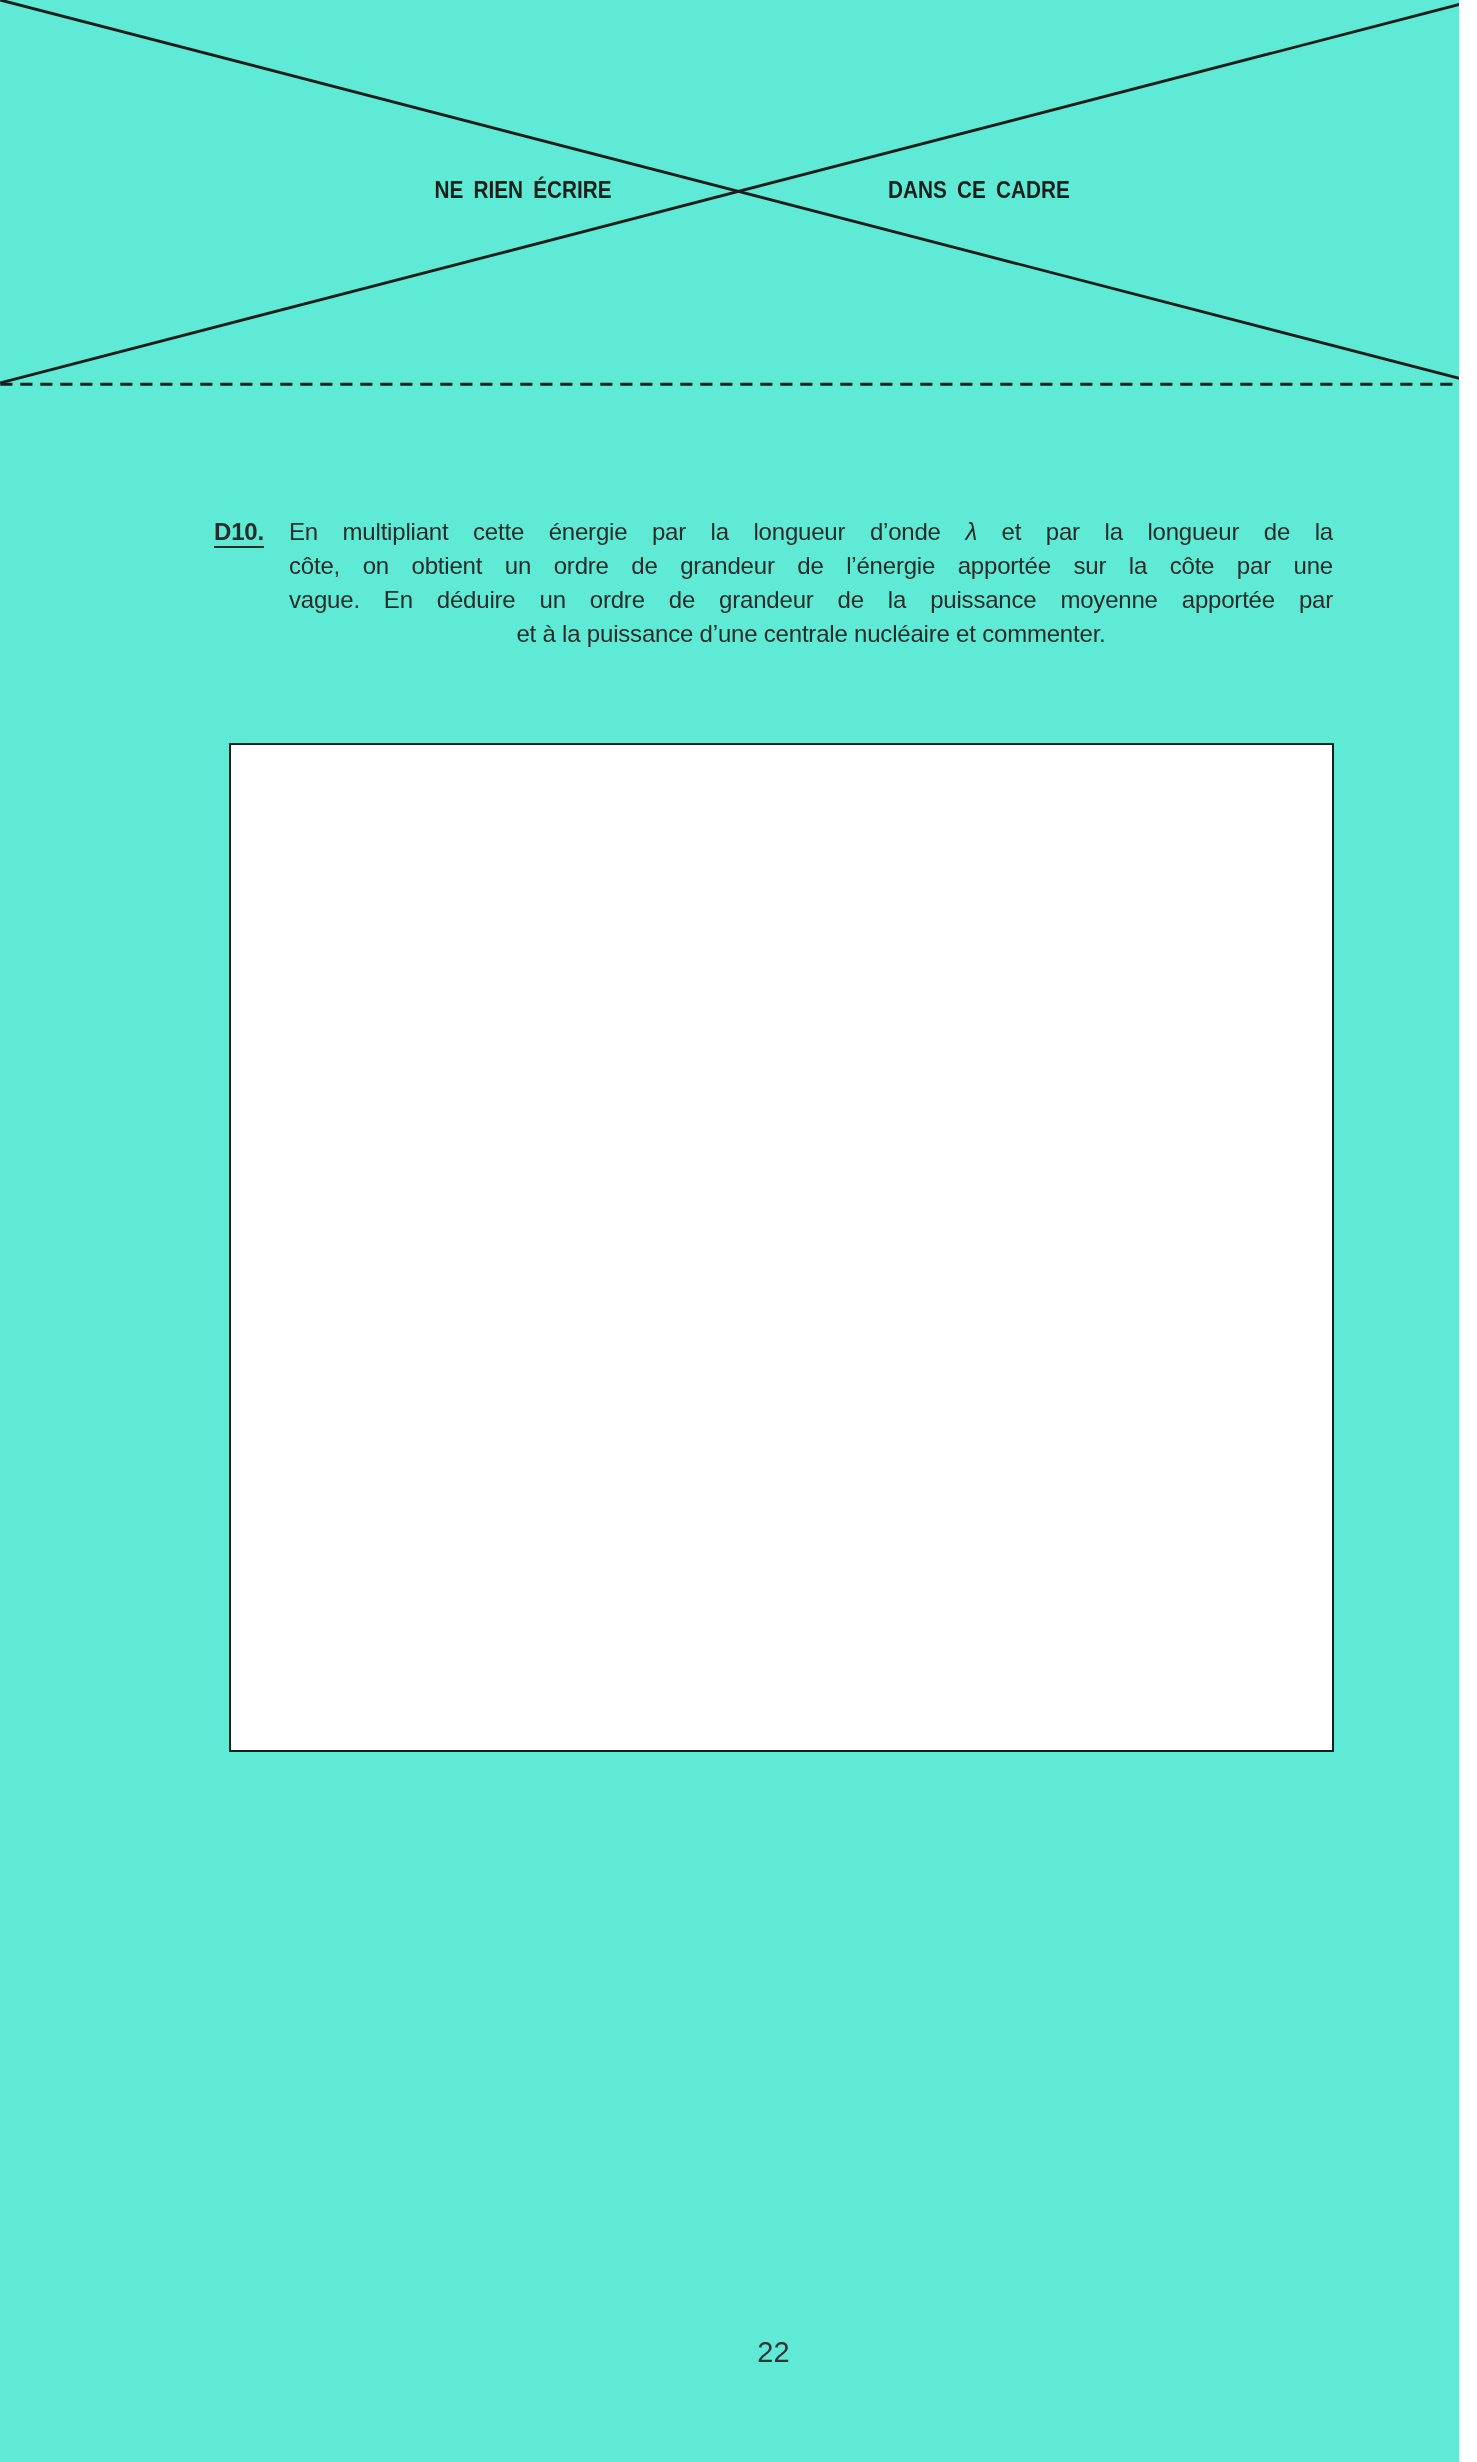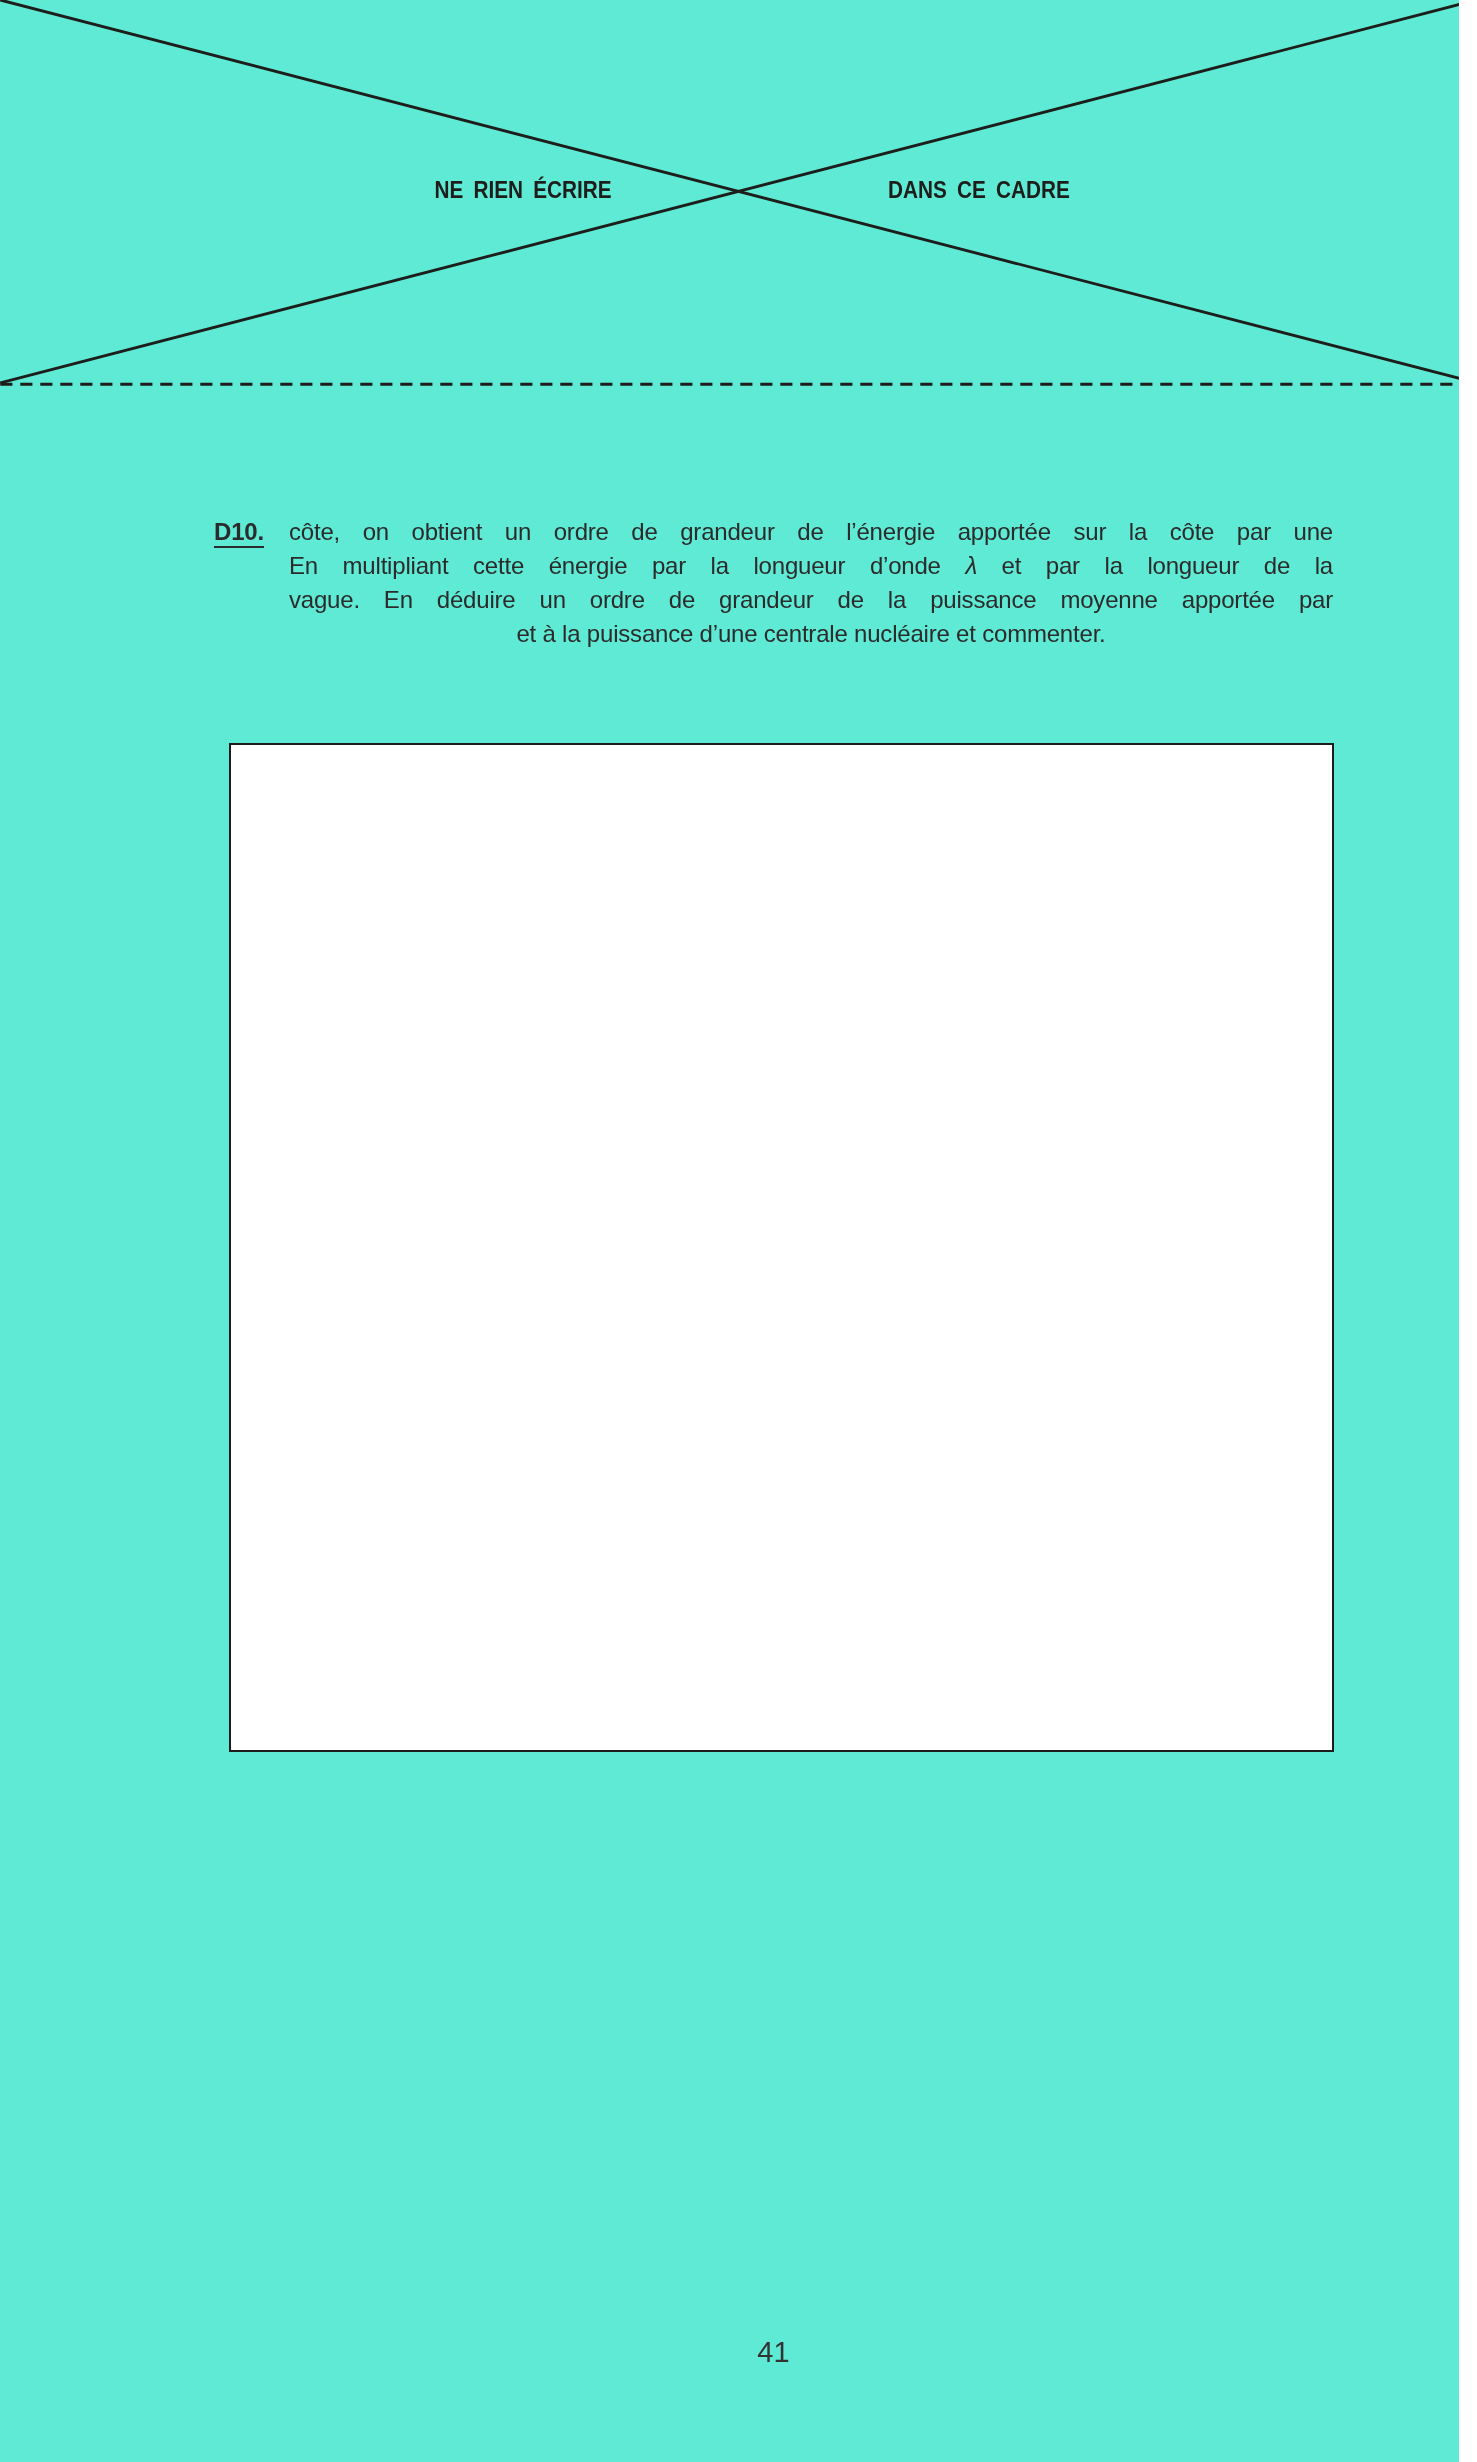--- a/index.html
+++ b/index.html
@@ -106,24 +106,24 @@
     <line x1="0" y1="538" x2="2067" y2="538" stroke="#1d1d1b" stroke-width="4" stroke-dasharray="17 11"></line>
   </svg>
 
   <div class="hdr-label hdr-left">NE RIEN ÉCRIRE</div>
 
   <div class="hdr-label hdr-right">DANS CE CADRE</div>
 
   <div class="q-label">D10.</div>
 
   <div class="q-text">
+    <div class="jline"><span>En multipliant cette énergie par la longueur d’onde </span><span class="lam">λ</span><span> et par la longueur de la</span></div>
     <div class="jline">côte, on obtient un ordre de grandeur de l’énergie apportée sur la côte par une</div>
-    <div class="jline"><span>En multipliant cette énergie par la longueur d’onde </span><span class="lam">λ</span><span> et par la longueur de la</span></div>
     <div class="jline">vague. En déduire un ordre de grandeur de la puissance moyenne apportée par</div>
     <div class="lline">et à la puissance d’une centrale nucléaire et commenter.</div>
   </div>
 
   <div class="answer-box"></div>
 
-  <div class="page-number">41</div>
+  <div class="page-number">22</div>
 
 </div>
 
 
 </body></html>

